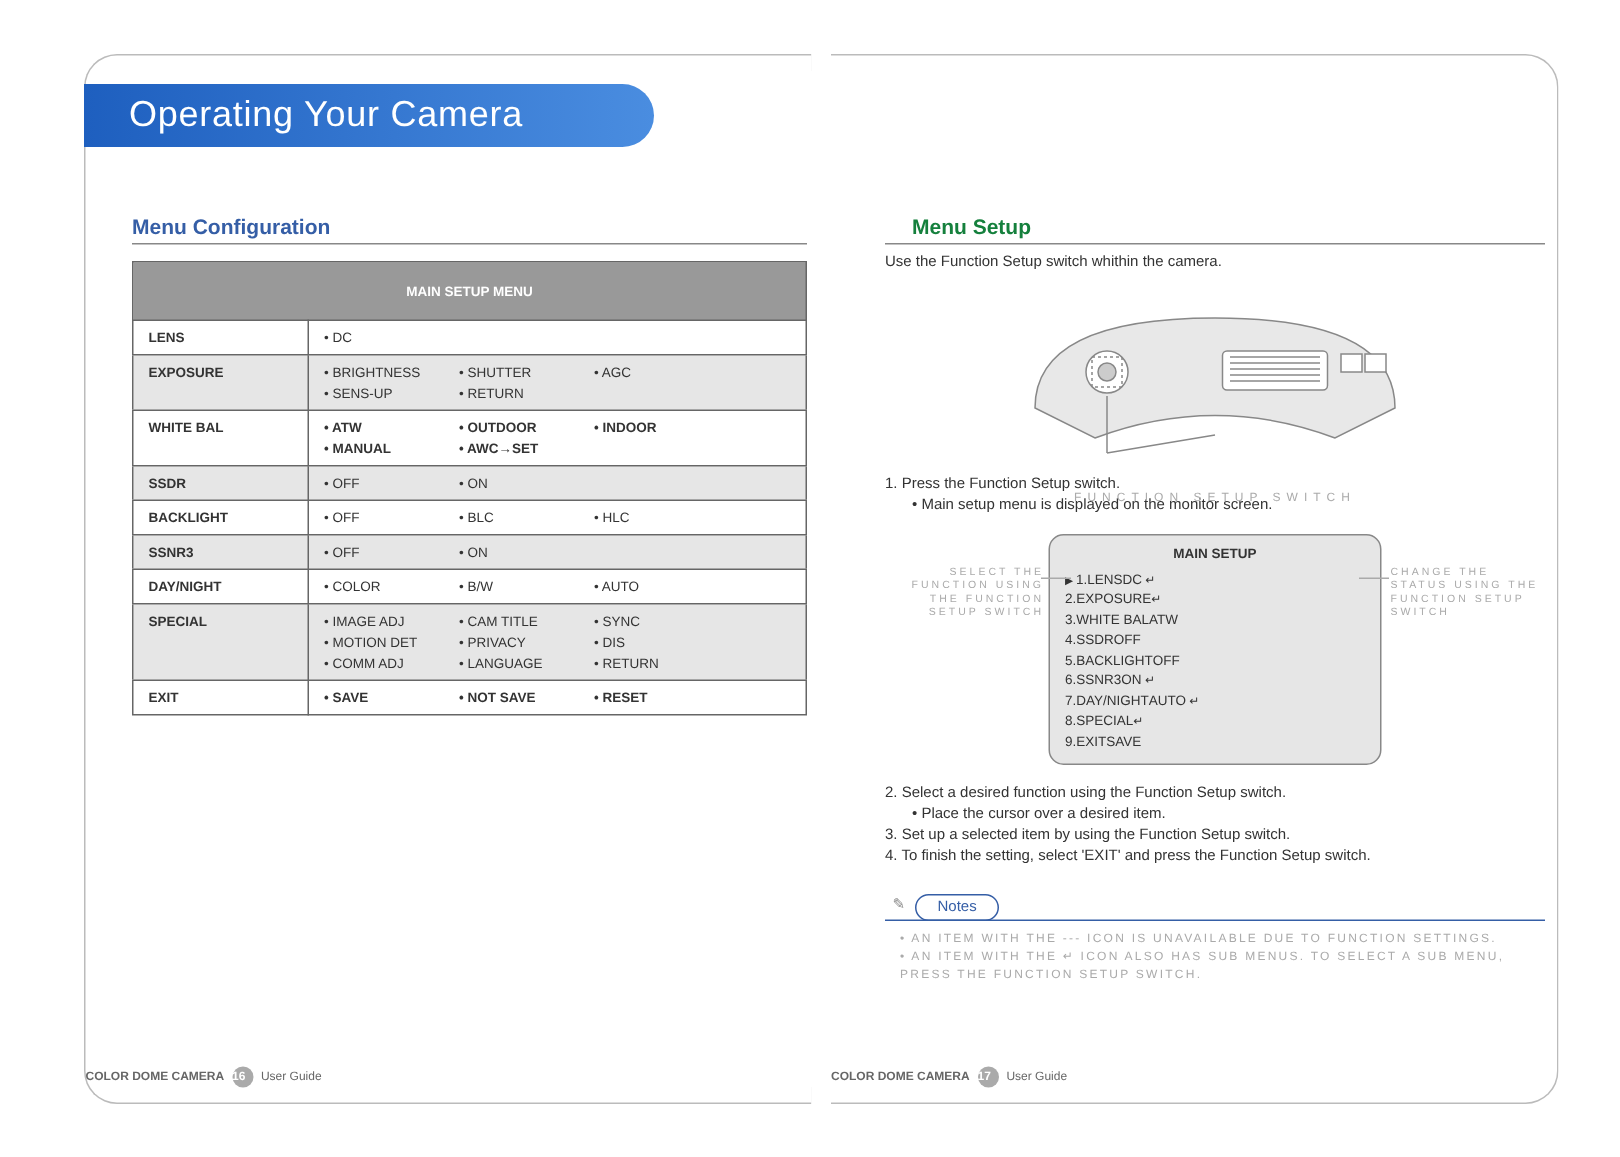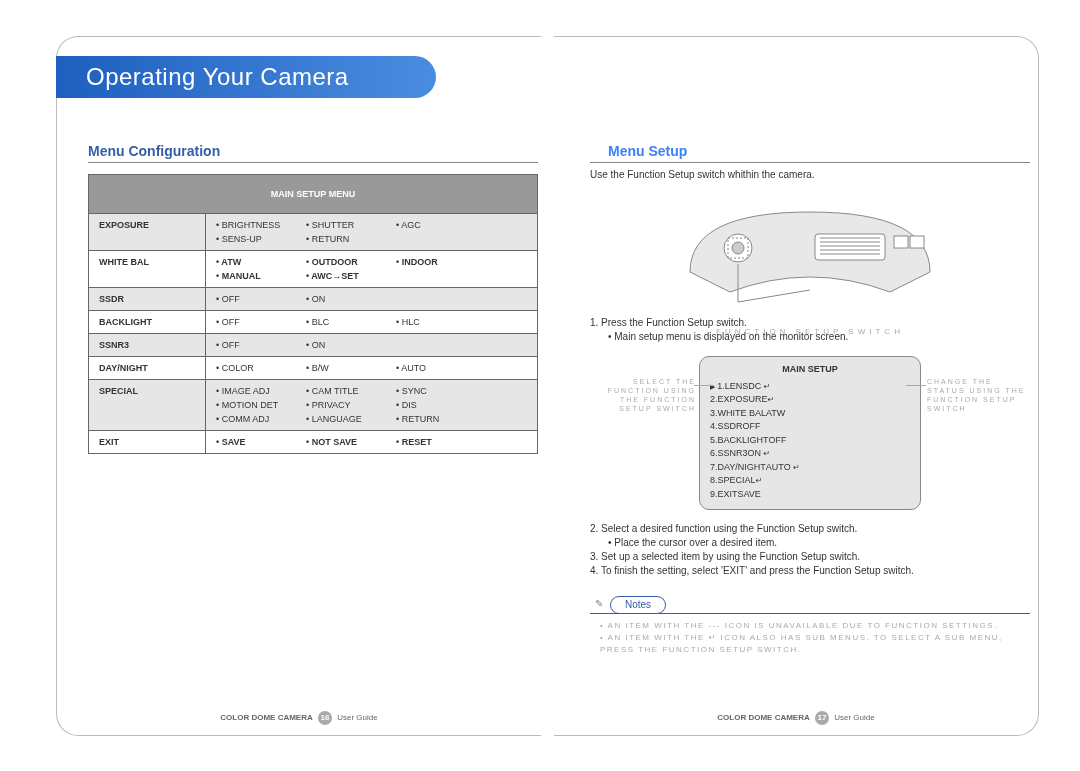--- a/index.html
+++ b/index.html
@@ -57,21 +57,21 @@
     font-weight: 400;
     letter-spacing: 0.5px;
   }
   .section-label {
     position: absolute;
     color: #355ea6;
     font-size: 14px;
     font-weight: bold;
   }
   .section-label.left-lbl { left: 88px; top: 143px; }
-  .section-label.right-lbl { left: 608px; top: 143px; color: #3b82f6; }
+  .section-label.right-lbl { left: 608px; top: 143px; color: #15803d; }
   .divider {
     position: absolute;
     left: 88px;
     top: 162px;
     width: 450px;
     height: 1px;
     background: #888;
   }
   .divider.wide { left: 590px; width: 440px; }
 
@@ -208,21 +208,20 @@
     color: #aaa;
     letter-spacing: 1.5px;
     line-height: 1.5;
     padding-left: 10px;
   }
 
   .footer {
     position: absolute;
     bottom: 10px;
     width: 100%;
-    text-align: center;
     font-size: 8px;
     color: #666;
   }
   .footer .num {
     display: inline-block;
     width: 14px;
     height: 14px;
     line-height: 14px;
     border-radius: 50%;
     background: #aaa;
@@ -254,20 +253,28 @@
 
   <div class="section-label left-lbl">Menu Configuration</div>
   <div class="divider"></div>
   <table class="menu-table">
     <thead>
         <tr>
           <th colspan="2">MAIN SETUP MENU</th>
         </tr>
       </thead>
     <tbody id="menu-body">
+        <tr>
+          <td class="label-cell">LENS</td>
+          <td class="vals">
+            <div class="vals-grid" style="grid-template-columns: 90px;">
+              <span>DC</span>
+            </div>
+          </td>
+        </tr>
         <tr class="alt">
           <td class="label-cell">EXPOSURE</td>
           <td class="vals">
             <div class="vals-grid">
               <span>BRIGHTNESS</span>
               <span>SHUTTER</span>
               <span>AGC</span>
               <span>SENS-UP</span>
               <span>RETURN</span>
               <span style="visibility: hidden;">-</span>

